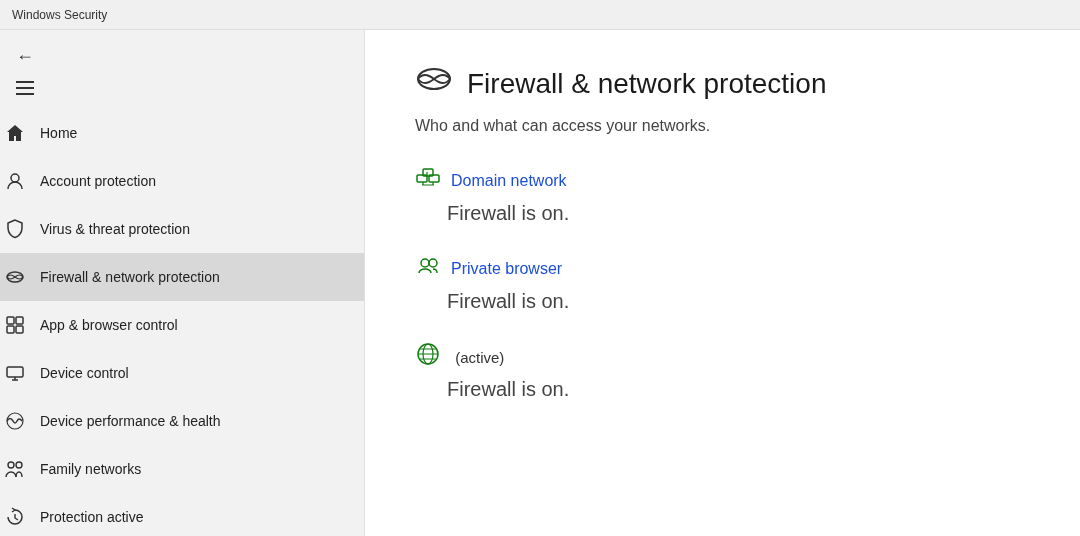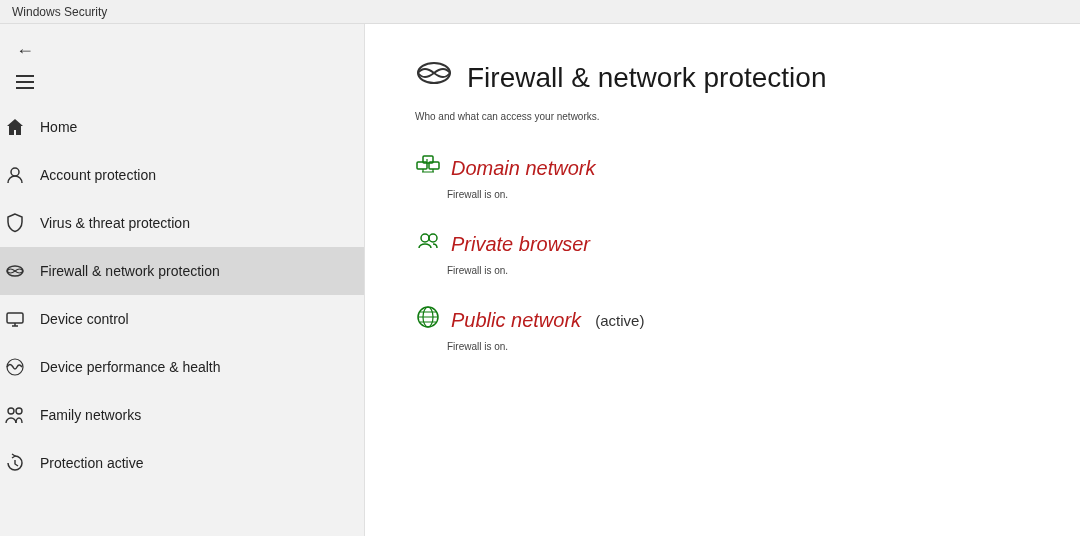--- a/index.html
+++ b/index.html
@@ -12,21 +12,21 @@
       overflow: hidden;
       display: flex;
       flex-direction: column;
     }
     .title-bar {
       background: #f0f0f0;
       padding: 6px 12px;
       font-size: 12px;
       color: #333;
       border-bottom: 1px solid #ddd;
-      height: 24px;
+      height: 30px;
       display: flex;
       align-items: center;
     }
     .main-container {
       display: flex;
       flex: 1;
       overflow: hidden;
     }
     .sidebar {
       width: 365px;
@@ -113,52 +113,51 @@
     .page-header-icon {
       font-size: 36px;
       color: #333;
     }
     .page-title {
       font-size: 28px;
       font-weight: 300;
       color: #1a1a1a;
     }
     .page-subtitle {
-      font-size: 10px;
+      font-size: 16px;
       color: #444;
       margin-bottom: 30px;
       margin-top: 4px;
     }
     .network-item {
       margin-bottom: 28px;
     }
     .network-item-header {
       display: flex;
       align-items: center;
       gap: 10px;
       margin-bottom: 5px;
     }
     .network-icon {
       font-size: 22px;
       color: #107c10;
     }
     .network-name {
-      font-size: 20px;
-      color: #b91c1c;
+      font-size: 16px;
+      color: #1d4ed8;
       cursor: pointer;
       text-decoration: none;
-      font-style: italic;
     }
     .network-active-badge {
       font-size: 15px;
       color: #333;
       margin-left: 0;
     }
     .network-status {
-      font-size: 10px;
+      font-size: 20px;
       color: #444;
       margin-left: 32px;
     }
   </style>
 </head>
 <body>
 
 <div class="title-bar">
   <span>Windows Security</span>
 </div>
@@ -210,20 +209,31 @@
         <span class="nav-icon">
           <svg width="20" height="20" viewBox="0 0 20 20" fill="none">
             <ellipse cx="10" cy="10" rx="8" ry="5" stroke="#333" stroke-width="1.5" fill="none"></ellipse>
             <path d="M2 10 Q5 6 10 10 Q15 14 18 10" stroke="#333" stroke-width="1.2" fill="none"></path>
             <path d="M2 10 Q5 14 10 10 Q15 6 18 10" stroke="#333" stroke-width="1.2" fill="none"></path>
           </svg>
         </span>
         <span class="nav-label">Firewall &amp; network protection</span>
       </div>
 
+      <div class="nav-item">
+        <span class="nav-icon">
+          <svg width="20" height="20" viewBox="0 0 20 20" fill="none">
+            <rect x="2" y="2" width="7" height="7" rx="1" stroke="#333" stroke-width="1.5" fill="none"></rect>
+            <rect x="11" y="2" width="7" height="7" rx="1" stroke="#333" stroke-width="1.5" fill="none"></rect>
+            <rect x="2" y="11" width="7" height="7" rx="1" stroke="#333" stroke-width="1.5" fill="none"></rect>
+            <rect x="11" y="11" width="7" height="7" rx="1" stroke="#333" stroke-width="1.5" fill="none"></rect>
+          </svg>
+        </span>
+        <span class="nav-label">App &amp; browser control</span>
+      </div>
 
       <div class="nav-item">
         <span class="nav-icon">
           <svg width="20" height="20" viewBox="0 0 20 20" fill="none">
             <rect x="2" y="4" width="16" height="10" rx="1.5" stroke="#333" stroke-width="1.5" fill="none"></rect>
             <path d="M7 17h6M10 14v3" stroke="#333" stroke-width="1.5"></path>
           </svg>
         </span>
         <span class="nav-label">Device control</span>
       </div>
@@ -308,19 +318,18 @@
 
     <div class="network-item">
       <div class="network-item-header">
         <span class="network-icon">
           <svg width="26" height="26" viewBox="0 0 26 26" fill="none">
             <circle cx="13" cy="13" r="10" stroke="#107c10" stroke-width="1.5" fill="none"></circle>
             <ellipse cx="13" cy="13" rx="5" ry="10" stroke="#107c10" stroke-width="1.2" fill="none"></ellipse>
             <path d="M3 13h20M5 8h16M5 18h16" stroke="#107c10" stroke-width="1.1"></path>
           </svg>
         </span>
-        <a class="network-name" href="#">Public network</a>
         <span class="network-active-badge">&nbsp;(active)</span>
       </div>
       <p class="network-status">Firewall is on.</p>
     </div>
   </div>
 </div>
 
 </body></html>

